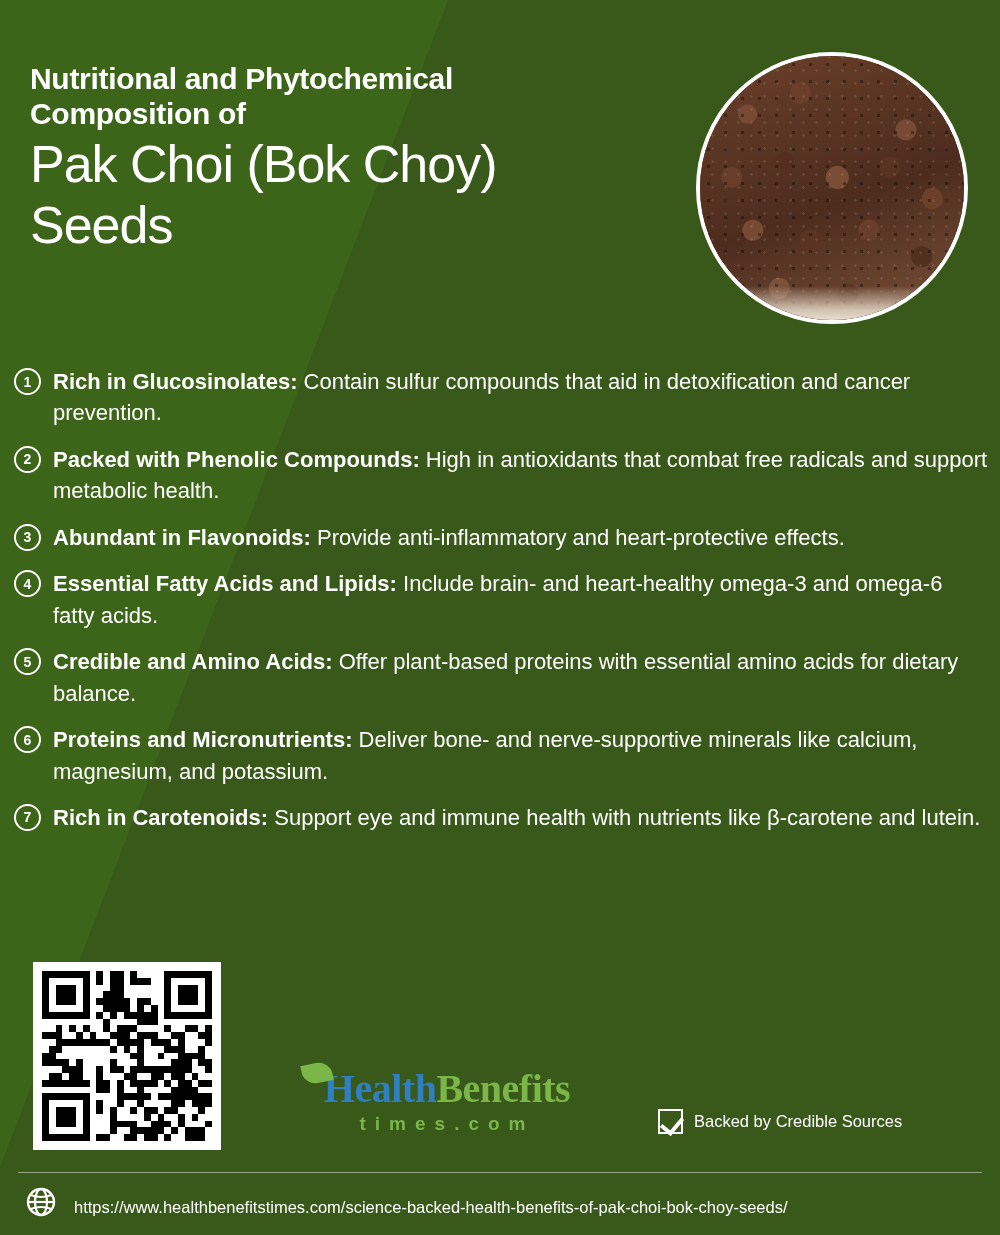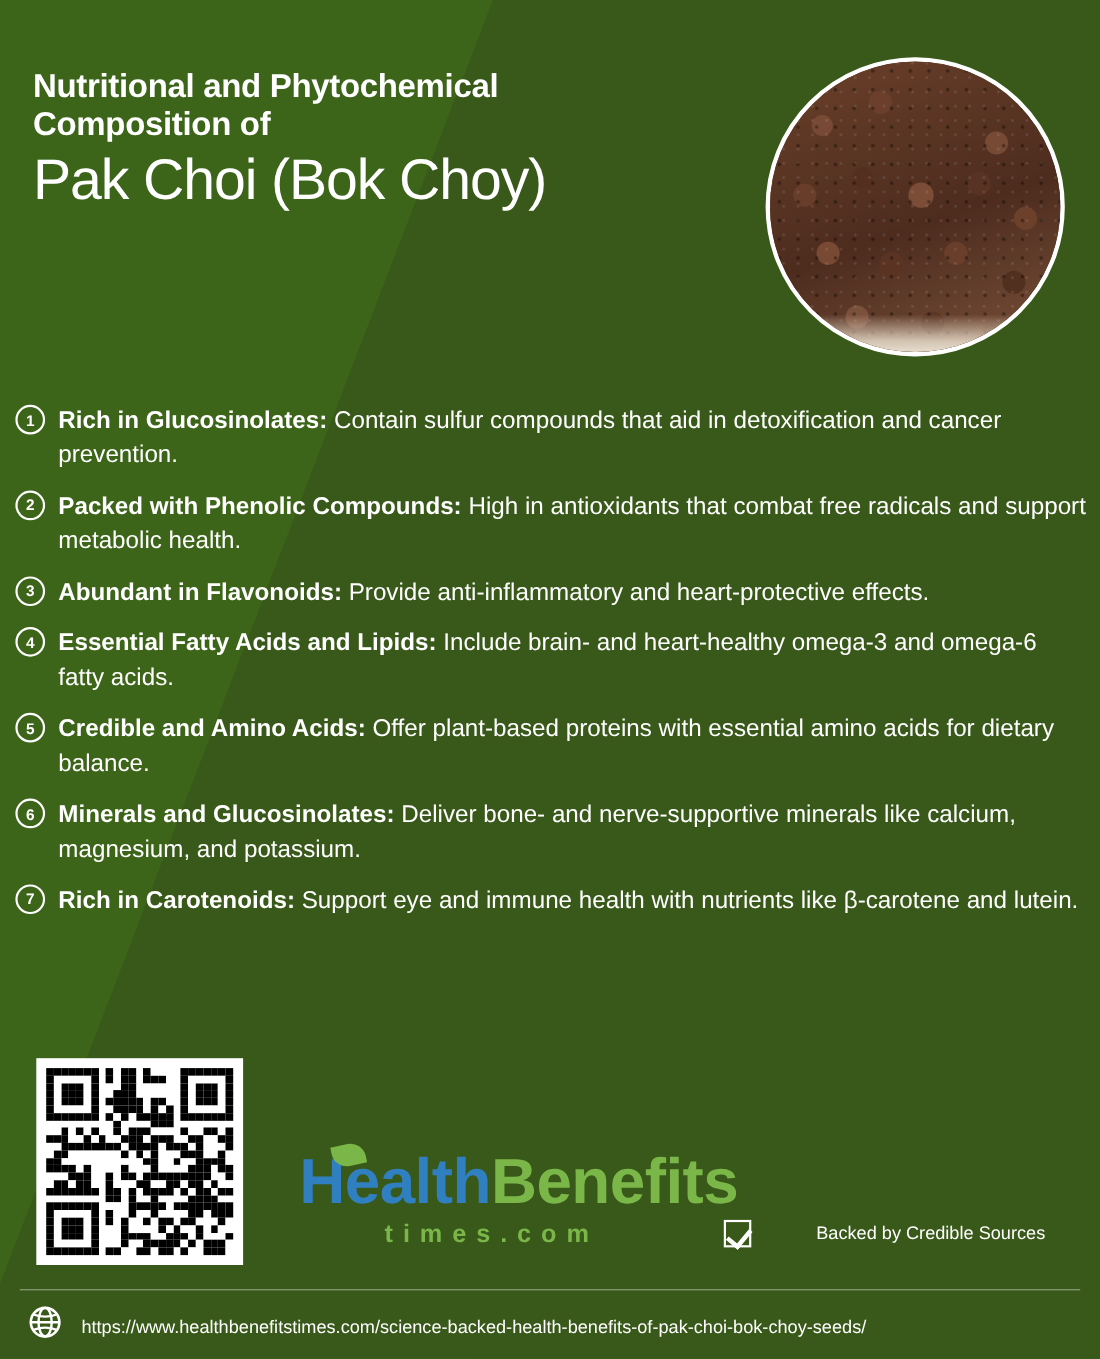--- a/index.html
+++ b/index.html
@@ -173,31 +173,31 @@
   .qr-grid i.on { background: #000000; }
 
   
   .logo {
     position: absolute;
     left: 272px; bottom: 100px;
     width: 350px;
     text-align: center;
   }
   .logo-main {
-    font-family: Liberation Sans, sans-serif;
-    font-size: 58px;
+    font-family: Liberation Serif, serif;
+    font-size: 40px;
     font-weight: bold;
     letter-spacing: -0.5px;
     line-height: 1;
   }
   .logo-health { color: #2f7fc1; }
   .logo-benefits { color: #7ab648; }
   .logo-sub {
     color: #7ab648;
-    font-size: 23px;
+    font-size: 19px;
     letter-spacing: 9px;
     margin-top: 4px;
     font-weight: bold;
   }
   .leaf {
     position: absolute;
     left: 30px; top: -6px;
     width: 30px; height: 20px;
     background: #7ab648;
     border-radius: 0 14px 0 14px;
@@ -208,21 +208,20 @@
   .badges {
     position: absolute;
     right: 42px; bottom: 92px;
     width: 300px;
   }
   .badge {
     display: flex;
     align-items: center;
     margin-bottom: 9px;
     justify-content: flex-start;
-    gap: 48px;
   }
   .checkbox {
     width: 25px; height: 25px;
     border: 2px solid #ffffff;
     position: relative;
     flex: 0 0 auto;
     margin-right: 11px;
   }
   .checkbox::after {
     content: "";
@@ -272,20 +271,21 @@
   <div class="bg-band-b"></div>
   <div class="bg-band-c"></div>
 </div>
 
 <div class="sheet">
 
   <div class="header">
     <div class="title-small">Nutritional and Phytochemical</div>
     <div class="title-small">Composition of</div>
     <div class="title-big">Pak Choi (Bok Choy)</div>
+    <div class="title-big">Seeds</div>
   </div>
 
   <div class="photo">
     <div class="photo-inner"></div>
     <div class="photo-grain"></div>
     <div class="photo-bottom"></div>
   </div>
 
   <div class="list" id="benefit-list">
       <div class="item">
@@ -303,21 +303,21 @@
       <div class="item">
         <div class="num">4</div>
         <div class="item-text"><b>Essential Fatty Acids and Lipids:</b><span> Include brain- and heart-healthy omega-3 and omega-6 fatty acids.</span></div>
       </div>
       <div class="item">
         <div class="num">5</div>
         <div class="item-text"><b>Credible and Amino Acids:</b><span> Offer plant-based proteins with essential amino acids for dietary balance.</span></div>
       </div>
       <div class="item">
         <div class="num">6</div>
-        <div class="item-text"><b>Minerals and Glucosinolates:</b><span> Deliver bone- and nerve-supportive minerals like calcium, magnesium, and potassium.</span></div>
+        <div class="item-text"><b>Proteins and Micronutrients:</b><span> Deliver bone- and nerve-supportive minerals like calcium, magnesium, and potassium.</span></div>
       </div>
       <div class="item">
         <div class="num">7</div>
         <div class="item-text"><b>Rich in Carotenoids:</b><span> Support eye and immune health with nutrients like β-carotene and lutein.</span></div>
       </div>
     </div>
 
   <div class="qr">
     <div class="qr-grid" id="qr-grid">
         <i class="on"></i>

